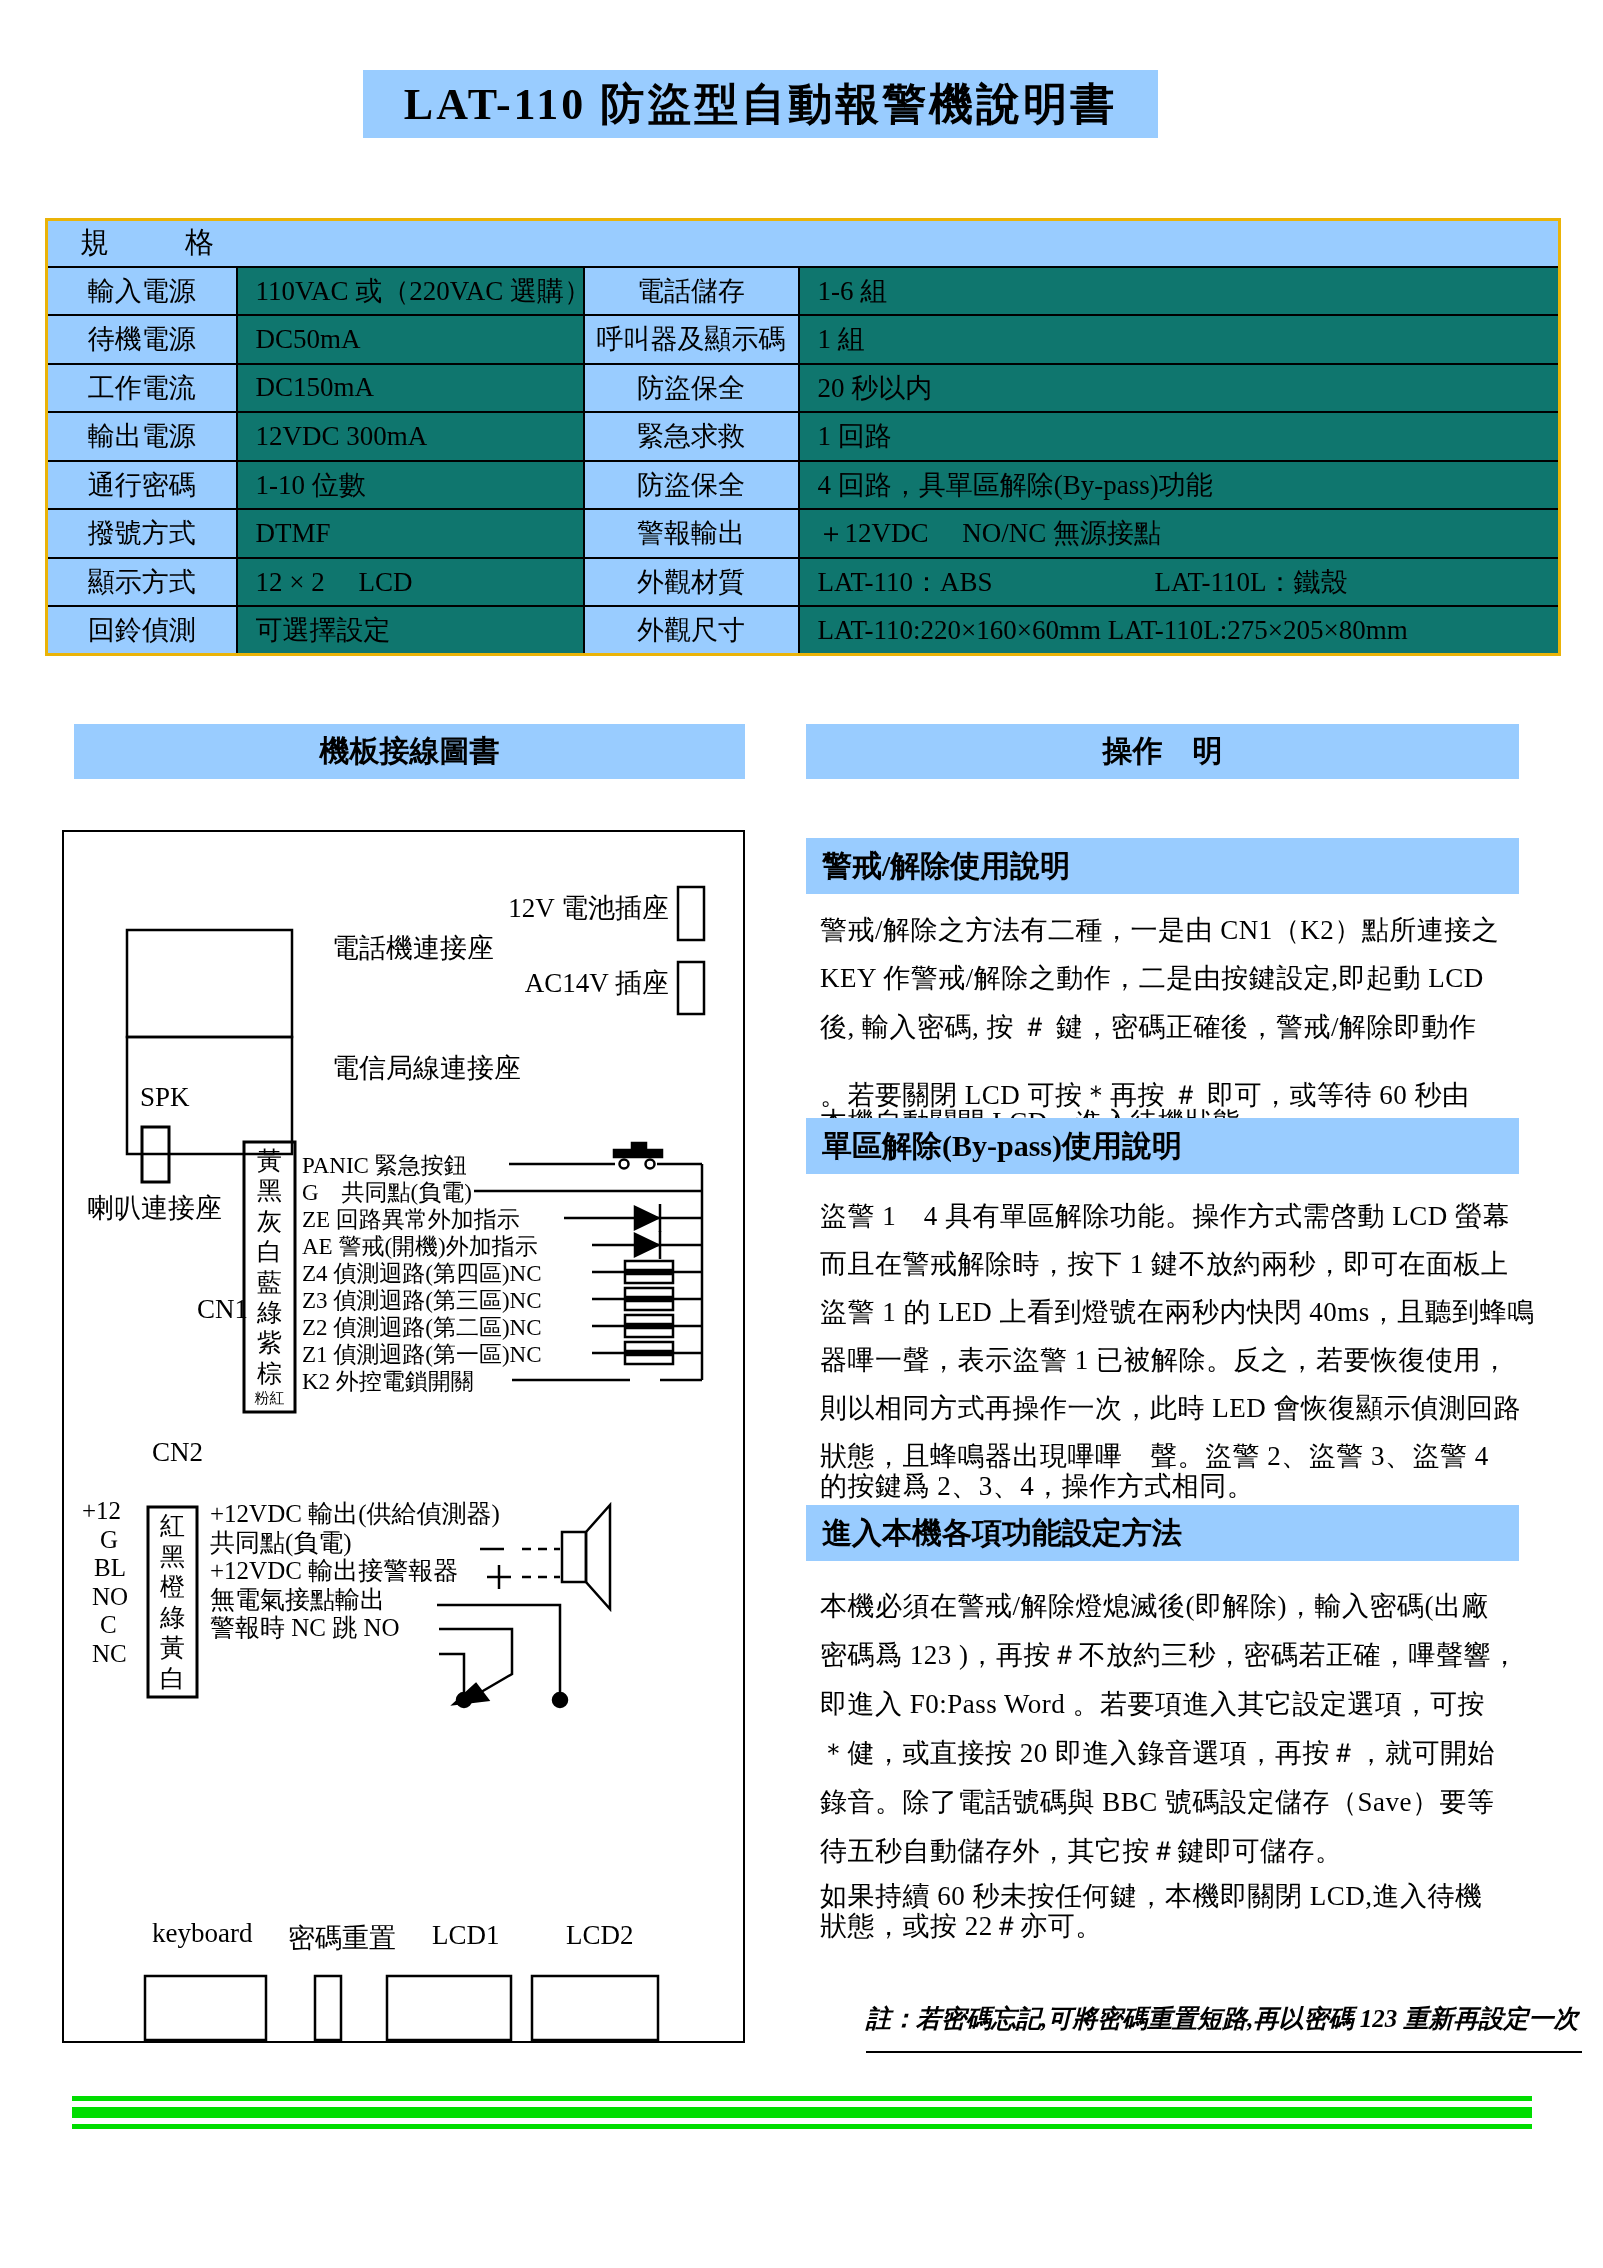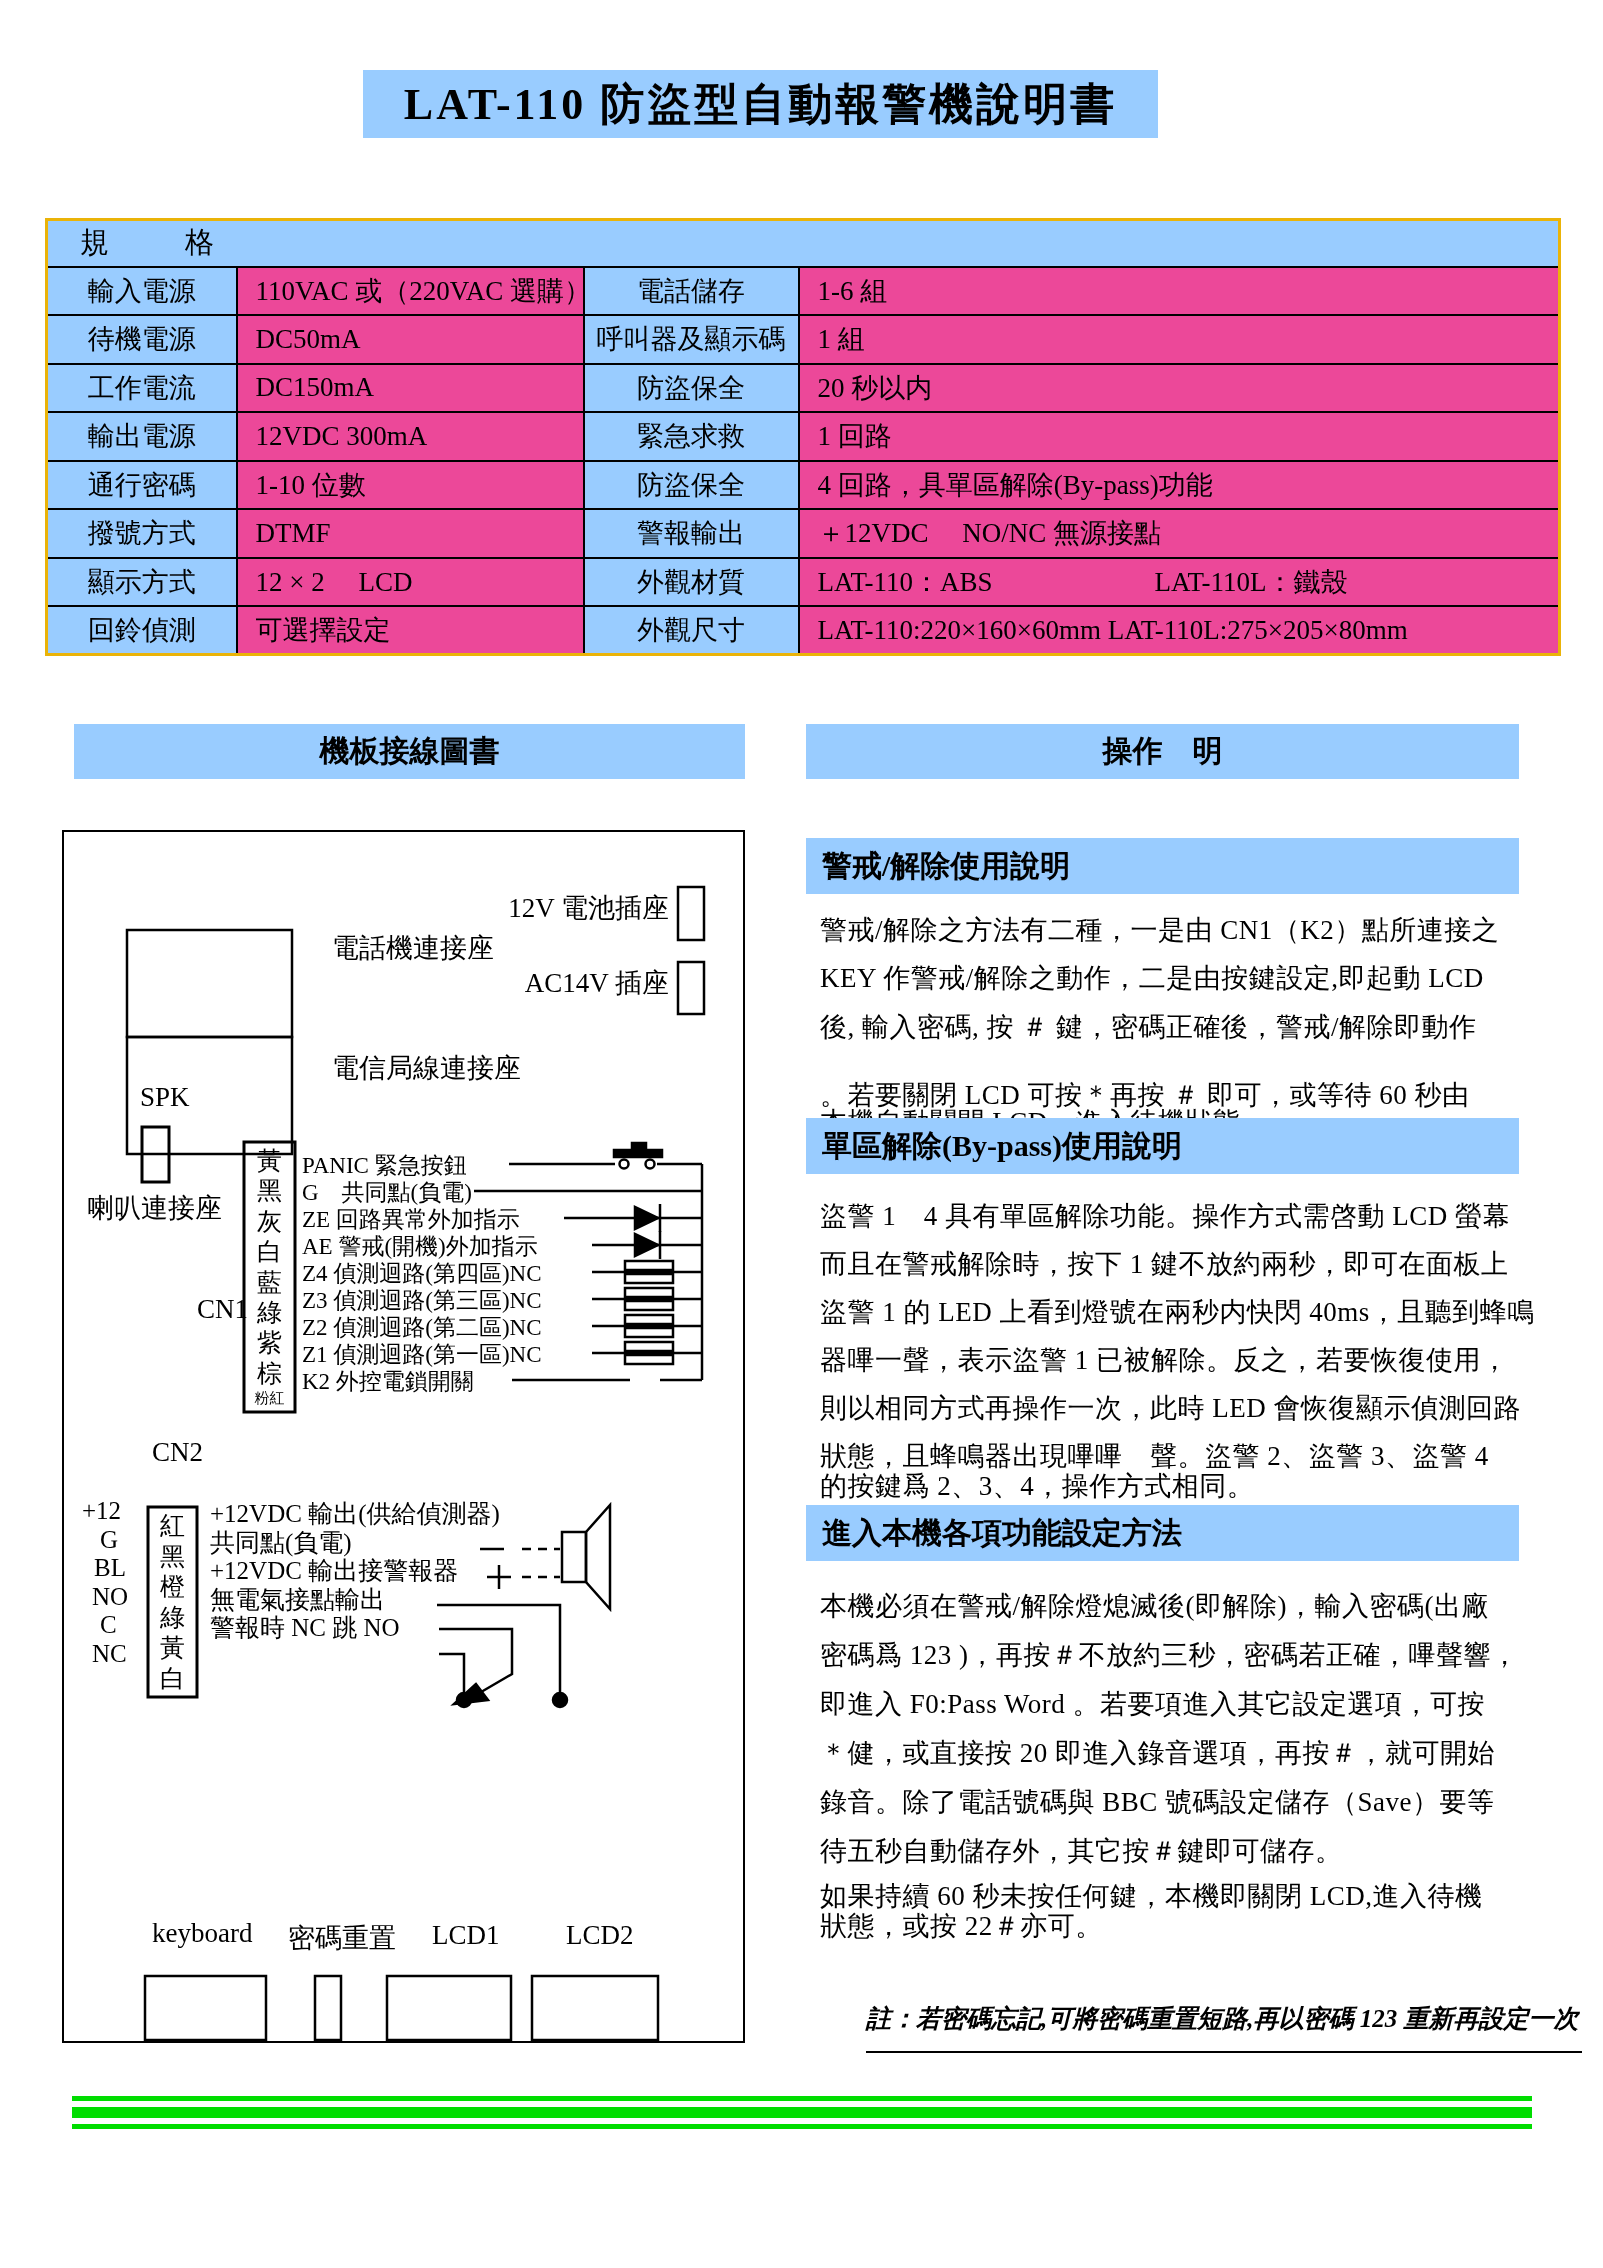--- a/index.html
+++ b/index.html
@@ -24,21 +24,21 @@
     position:absolute; left:45px; top:218px; width:1513px;
     border-collapse:collapse; table-layout:fixed;
     border:3px solid #eab308;
   }
   table.spec td {
     border:2.4px solid #000; height:48.5px; font-size:27px;
     overflow:hidden; white-space:nowrap;
   }
   table.spec td.hd { background:var(--blue); font-size:29px; padding-left:32px; letter-spacing:6px; height:47px; }
   table.spec td.lbl { background:var(--blue); text-align:center; }
-  table.spec td.val { background:#ec4899; padding-left:18px; }
+  table.spec td.val { background:#0f766e; padding-left:18px; }
 
   
   .bar {
     background:var(--blue); display:flex; align-items:center;
     font-size:30px; font-weight:bold;
   }
   .bar.center { justify-content:center; }
   .bar.pad { padding-left:16px; }
 
   

